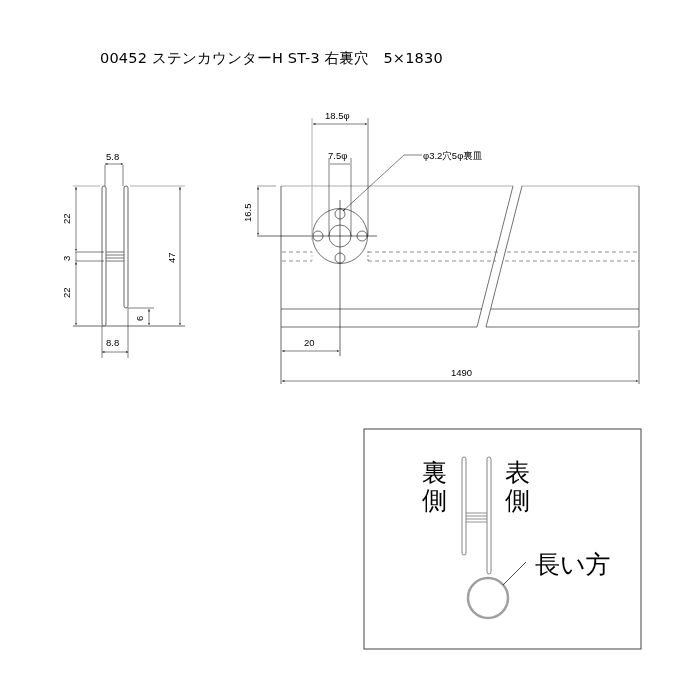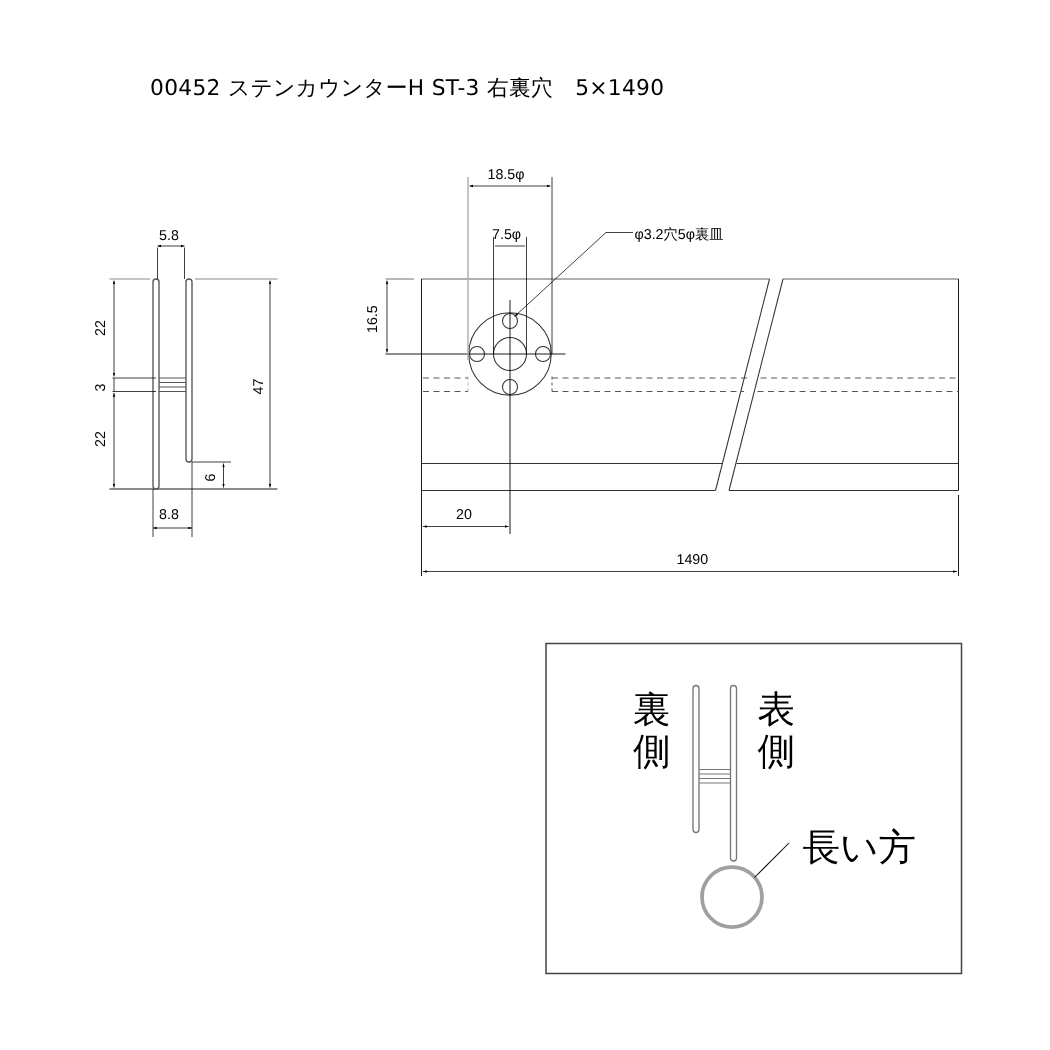--- a/index.html
+++ b/index.html
@@ -6,21 +6,21 @@
   body { width: 700px; height: 700px; position: relative; overflow: hidden; font-family: "Liberation Sans", "DejaVu Sans", sans-serif; }
   .title { position: absolute; left: 100px; top: 49px; font-size: 14.5px; color: #000; letter-spacing: 0.2px; white-space: nowrap; font-family: "DejaVu Sans", sans-serif; }
   svg { position: absolute; left: 0; top: 0; }
   .dim { font-size: 9.5px; fill: #000; font-family: "Liberation Sans", sans-serif; }
   .dimv { font-size: 9.5px; fill: #000; font-family: "Liberation Sans", sans-serif; }
   .big { font-size: 25px; fill: #000; font-family: "DejaVu Sans", sans-serif; }
 </style>
 </head>
 <body>
 
-<div class="title">00452 ステンカウンターH ST-3 右裏穴　5×1490</div>
+<div class="title">00452 ステンカウンターH ST-3 右裏穴　5×1830</div>
 
 <svg width="700" height="700" viewBox="0 0 700 700" xmlns="http://www.w3.org/2000/svg">
   <defs>
     <marker id="arr" viewBox="0 0 6 6" refX="6" refY="3" markerWidth="5" markerHeight="5" orient="auto-start-reverse">
       <path d="M0,1 L6,3 L0,5 z" fill="#000"></path>
     </marker>
   </defs>
 
   <g>
 

